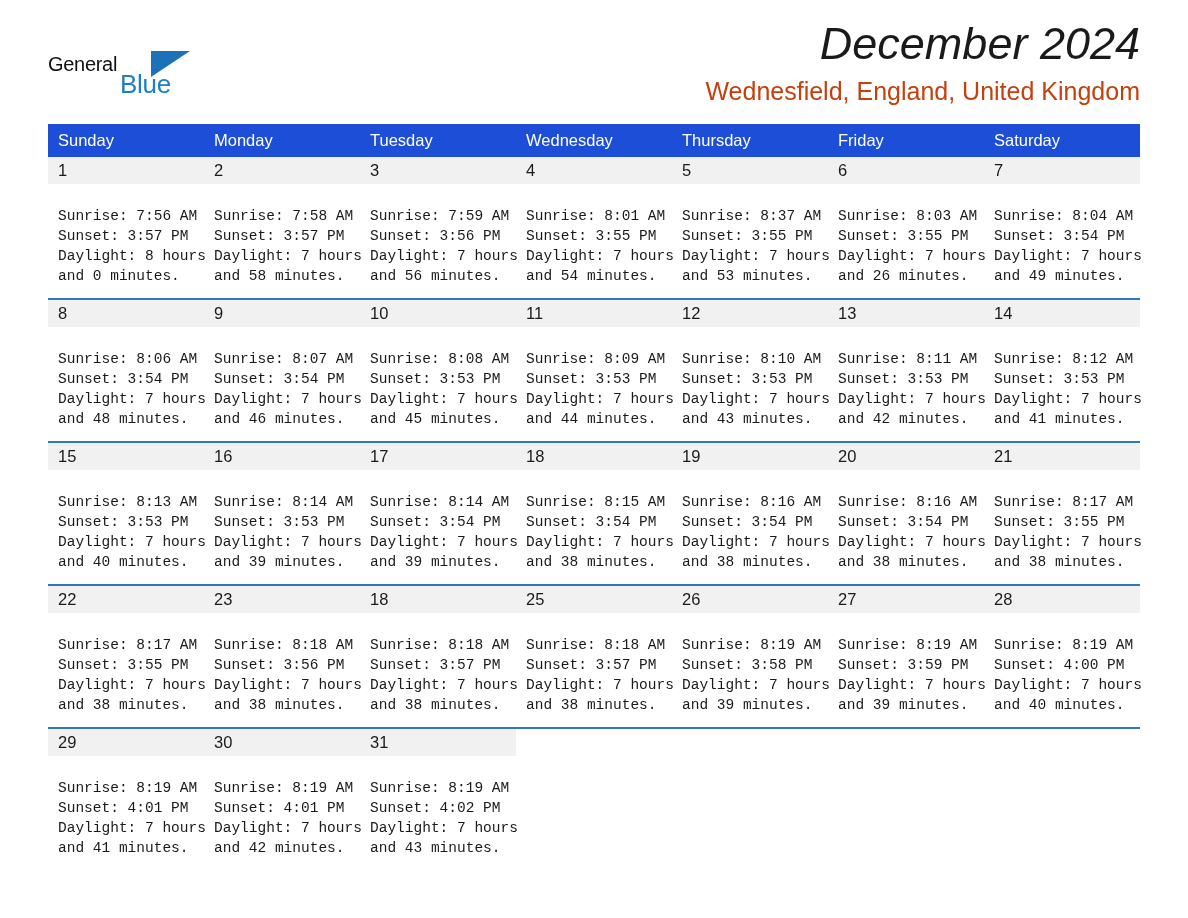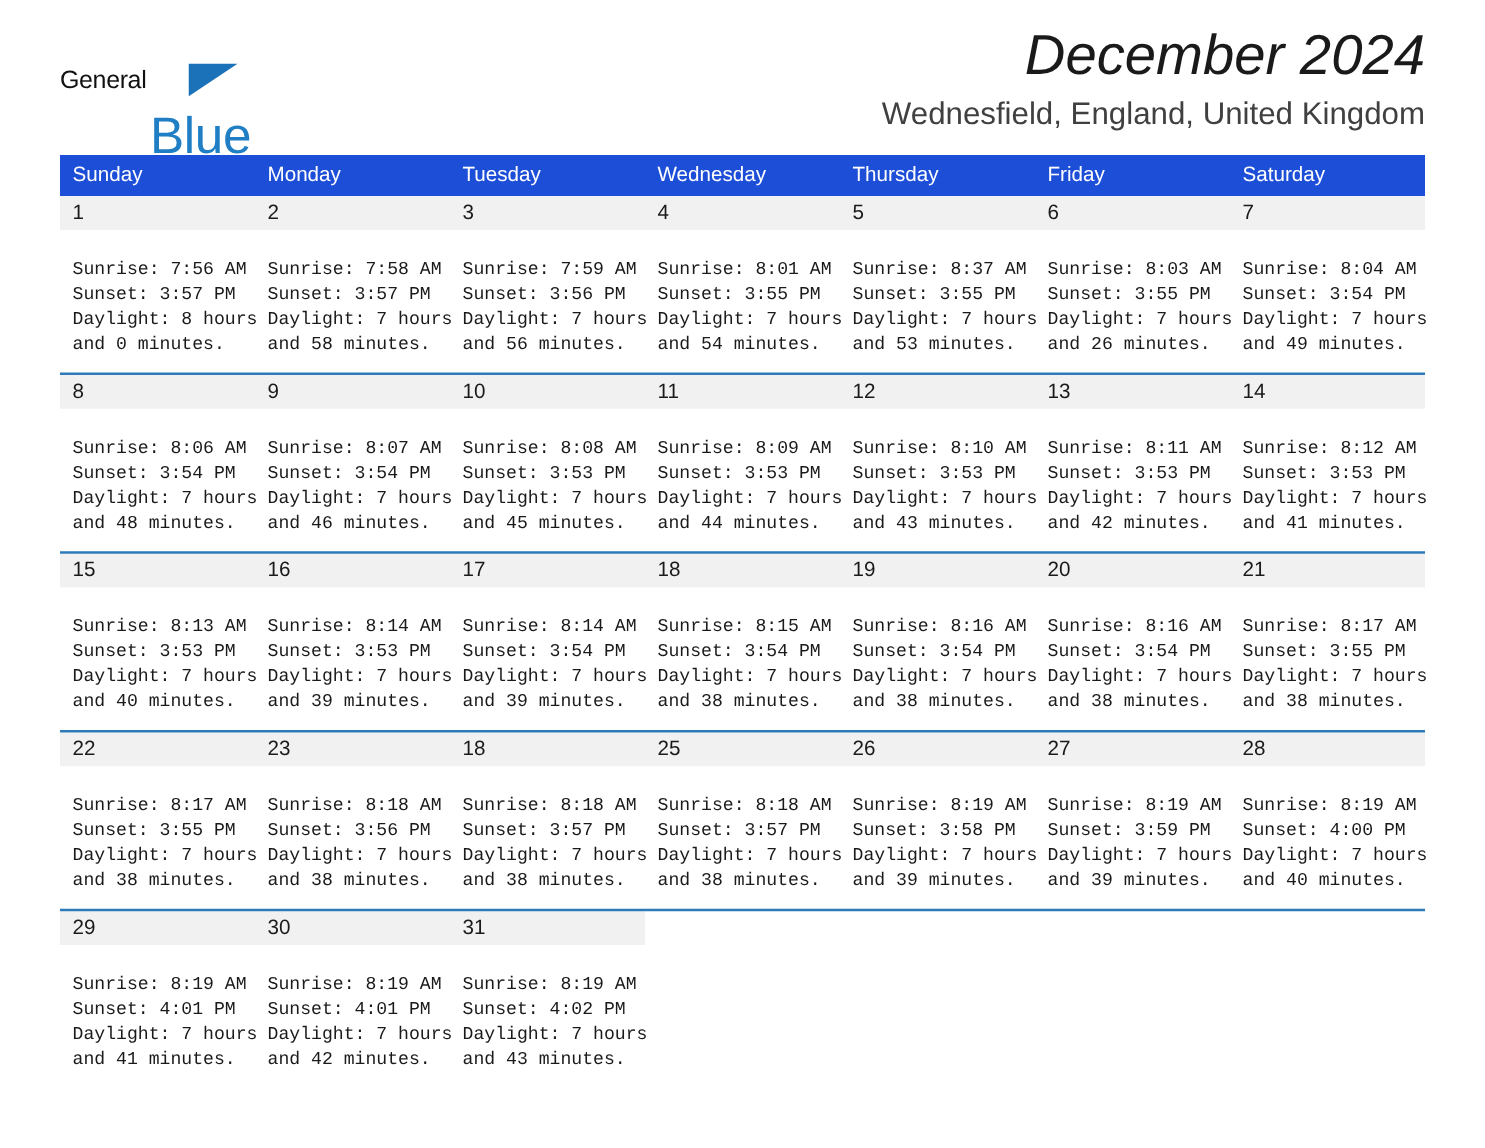--- a/index.html
+++ b/index.html
@@ -40,27 +40,27 @@
     box-sizing: border-box;
   }
   .brand-general {
     font-size: 20px;
     line-height: 32px;
     color: #111111;
     letter-spacing: -0.3px;
     font-family: "Liberation Sans", sans-serif;
   }
   .brand-blue {
-    font-size: 41px;
+    font-size: 26px;
     line-height: 32px;
     color: #1f7ec4;
     letter-spacing: -0.3px;
     position: absolute;
     left: 72px;
-    top: 74px;
+    top: 50px;
     font-family: "Liberation Sans", sans-serif;
   }
   .brand-flag {
     position: absolute;
     left: 103px;
     top: 33px;
     width: 0;
     height: 0;
     border-top: 26px solid #1c72b8;
     border-right: 39px solid transparent;
@@ -74,21 +74,21 @@
     line-height: 52px;
     color: #1a1a1a;
     font-weight: normal;
     margin: 0;
     font-family: "Liberation Sans", sans-serif;
     font-style: italic;
   }
   .location-title {
     font-size: 25px;
     line-height: 34px;
-    color: #404040;
+    color: #c2410c;
     font-weight: normal;
     margin: 4px 0 0 0;
     font-family: "Liberation Sans", sans-serif;
   }
 
   
   .calendar {
     width: 1092px;
     border-collapse: collapse;
     table-layout: fixed;

